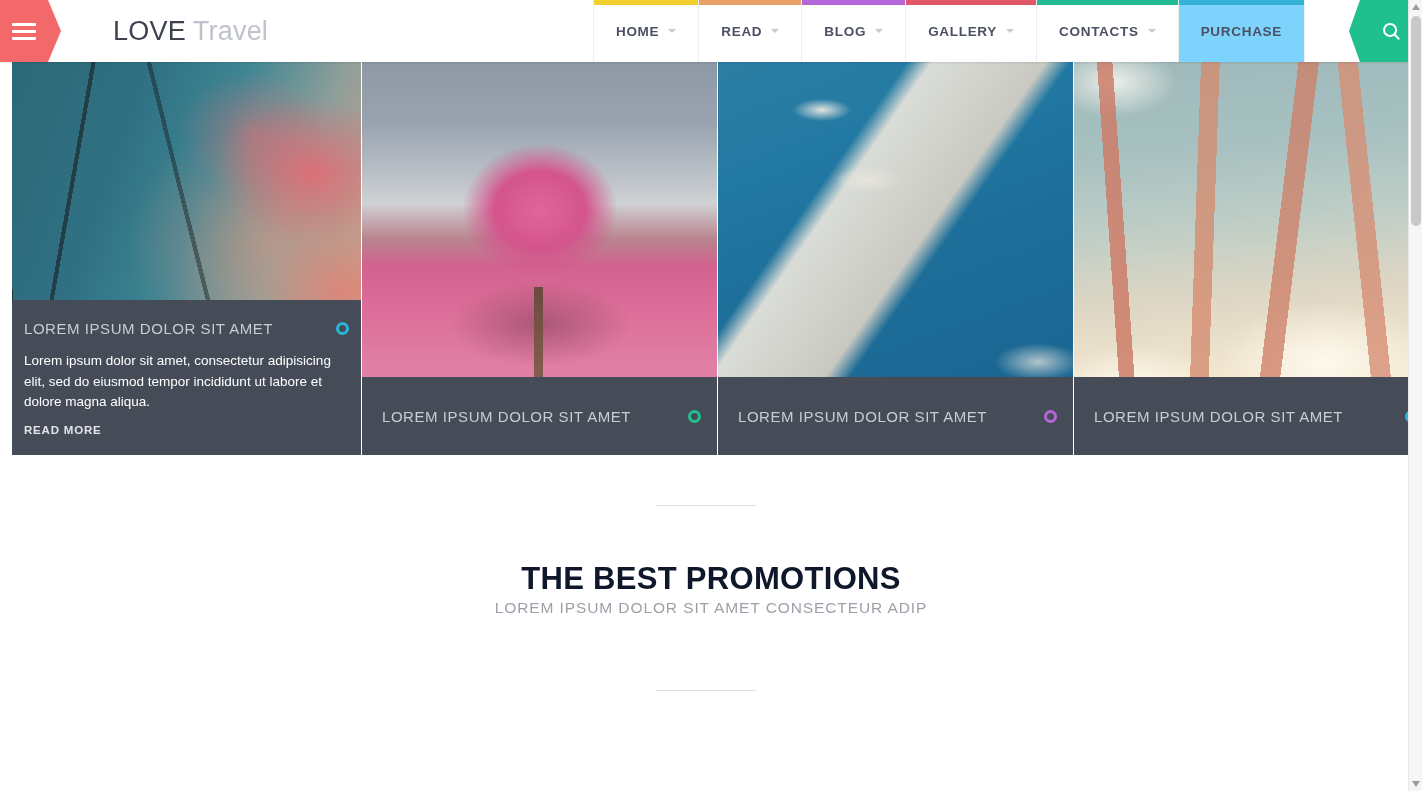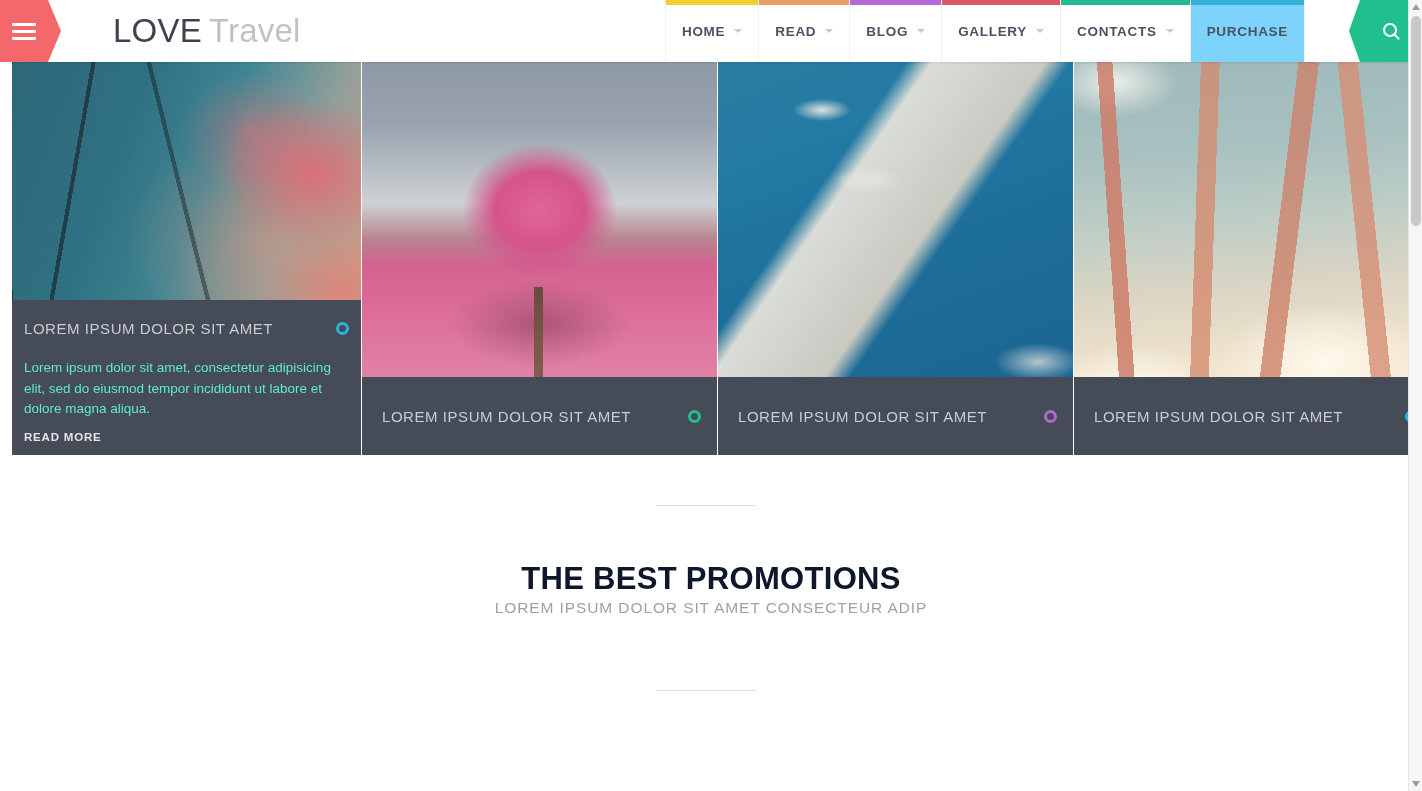--- a/index.html
+++ b/index.html
@@ -34,33 +34,33 @@
   }
   .burger .bars { width:24px; }
   .burger .bars i {
     display:block; height:3px; background:#ffffff;
     margin:4px 0; border-radius:1px;
   }
 
   .logo {
     position:absolute; left:113px; top:0; height:62px;
     display:flex; align-items:center;
-    font-size:33px; letter-spacing:0.2px;
+    font-size:27px; letter-spacing:0.2px;
   }
   .logo .b { color:#3d424e; font-weight:400; }
   .logo .l { color:#bfc3c9; font-weight:400; margin-left:7px; }
 
   .nav {
     position:absolute; right:117px; top:0; height:62px;
     display:flex; align-items:stretch;
   }
   .nav-item {
     position:relative;
     display:flex; align-items:center; justify-content:center;
-    padding:0 16px;
+    padding:0 22px;
     border-left:1px solid #eceef0;
     font-size:13.5px; font-weight:bold;
     letter-spacing:0.7px;
     color:#4b5162;
     cursor:pointer;
     background:#ffffff;
   }
   .nav-item:last-child { border-right:1px solid #eceef0; }
   .nav-item.alt { background:#7dd3fc; }
   .nav-item .topbar {
@@ -197,23 +197,23 @@
     font-size:15px; letter-spacing:0.55px;
     color:#c9ccd2; font-weight:400;
     white-space:nowrap;
   }
   .dot {
     width:13px; height:13px; border-radius:50%;
     border:3px solid #29b6d8; flex:none;
     margin-left:10px;
   }
   .cap-desc {
-    margin-top:21px;
+    margin-top:14px;
     font-size:13.5px; line-height:1.52;
-    color:#5eead4;
+    color:#ffffff;
     max-width:318px;
   }
   .cap-more {
     margin-top:11px;
     font-size:11.5px; font-weight:bold; letter-spacing:0.8px;
     color:#e3e5e8; cursor:pointer;
   }
 
   
   .promo {

